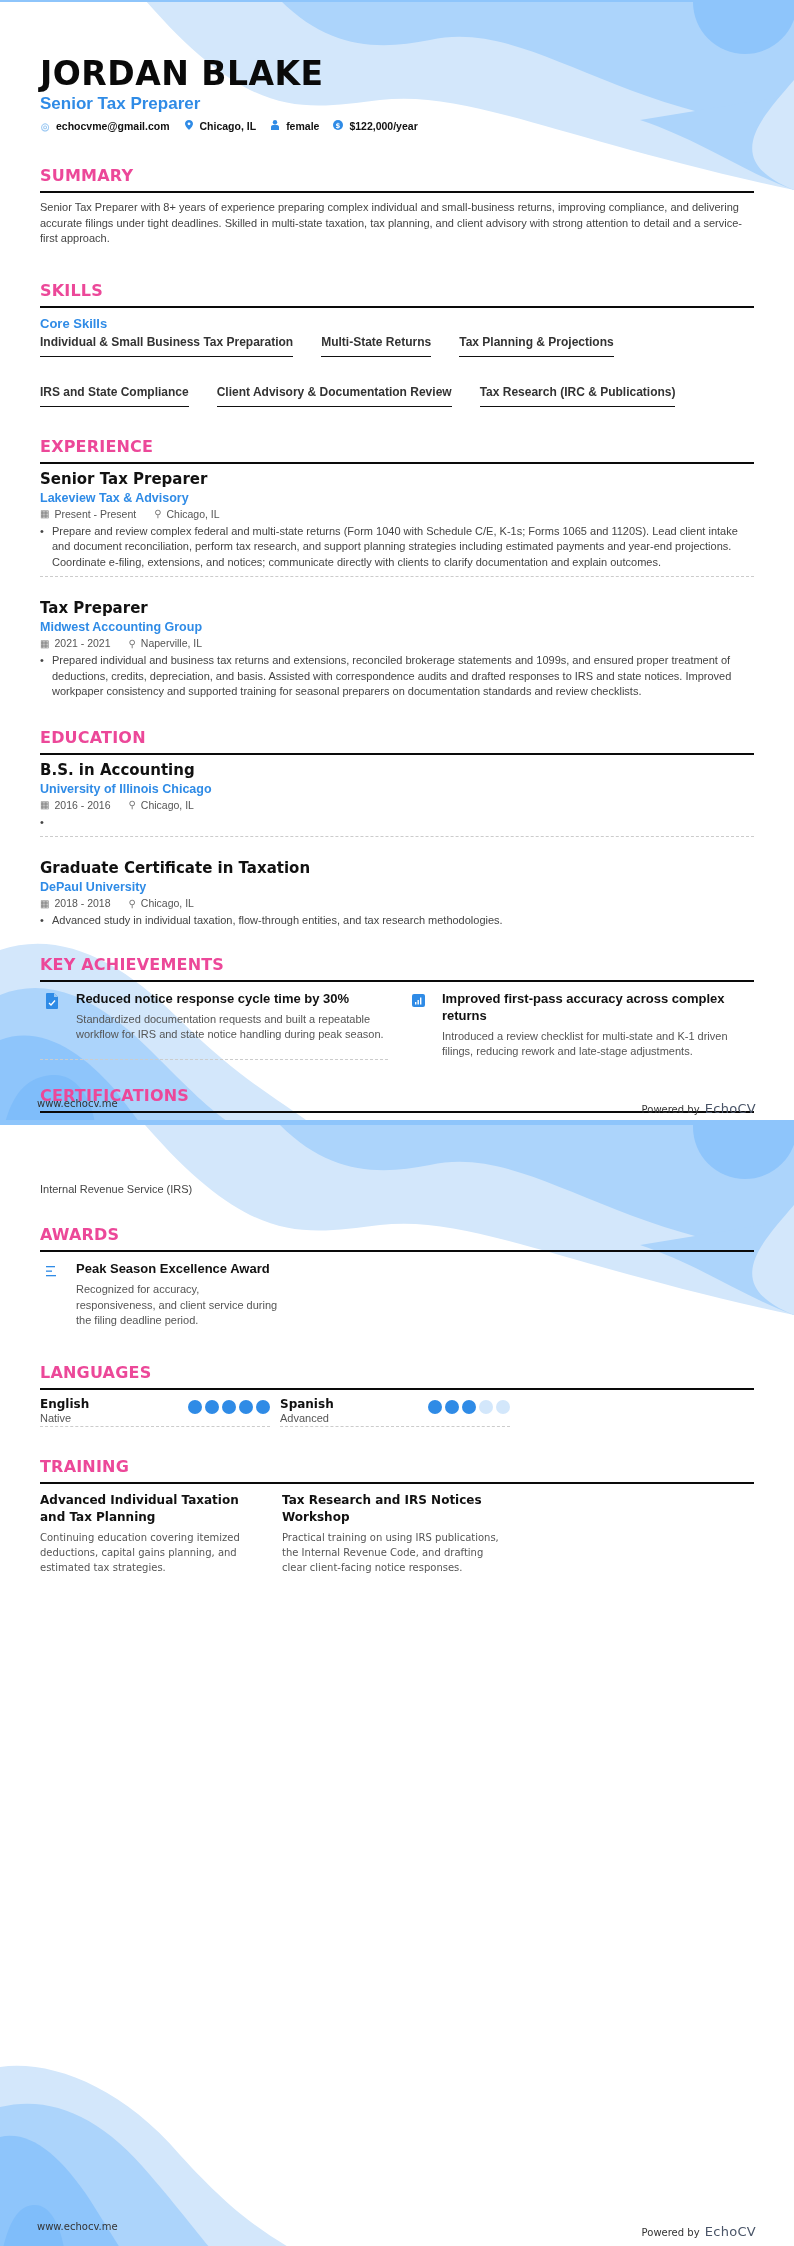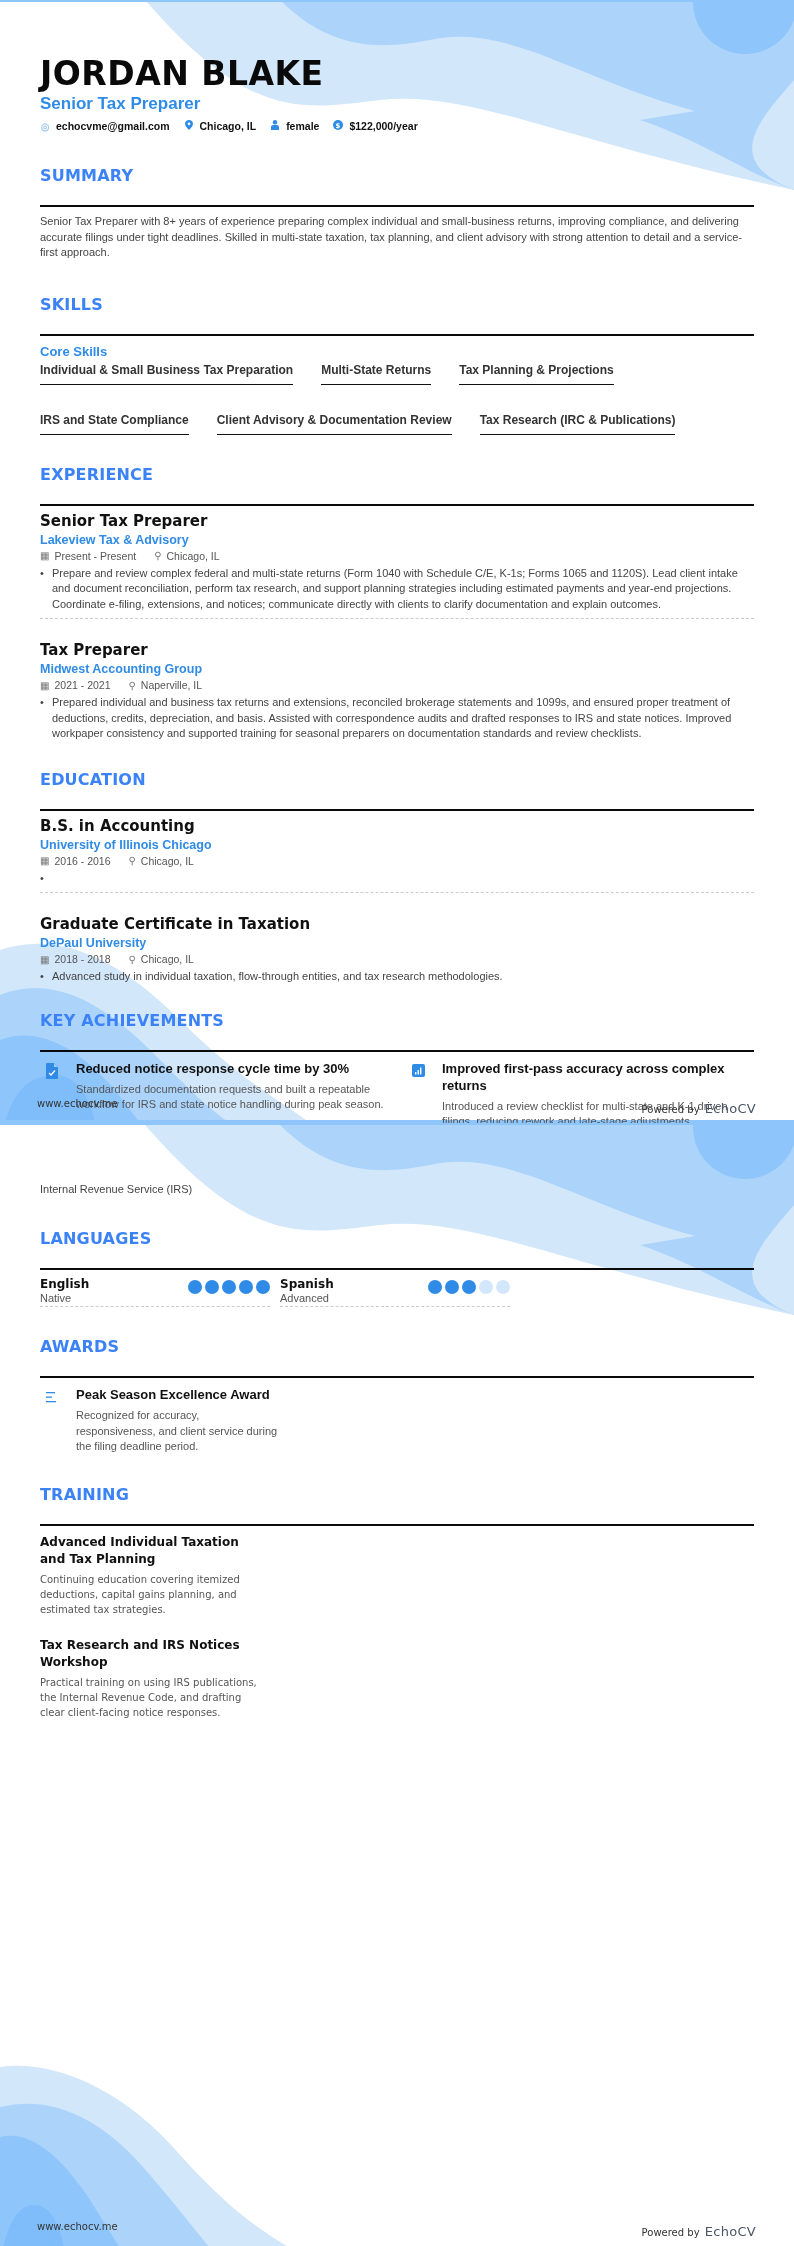--- a/index.html
+++ b/index.html
@@ -15,21 +15,21 @@
   .footer .brand { font-size: 13px; color: #4a5568; letter-spacing: 0.3px; }
 
   .name { font-family: "DejaVu Sans", sans-serif; font-weight: 700; font-size: 33px; letter-spacing: 0.5px; color: #0a0a0a; margin-top: 40px; line-height: 36px; }
   .title { font-family: "Liberation Sans", sans-serif; font-weight: 700; font-size: 17px; color: #2f8be6; margin-top: 2px; }
   .contacts { display: flex; gap: 14px; margin-top: 6px; font-size: 10.5px; font-weight: 700; color: #111; align-items: center; }
   .contact { display: flex; align-items: center; gap: 6px; }
   .ci { color: #2f8be6; font-size: 10px; width: 10px; text-align: center; }
   .ci.muted { color: #9cc9f3; }
 
   .section { margin-top: 26px; }
-  .sec-title { font-family: "DejaVu Sans", sans-serif; font-weight: 700; font-size: 16px; color: #3b82f6; padding-bottom: 20px; border-bottom: 2.5px solid #0a0a0a; letter-spacing: 0.2px; }
+  .sec-title { font-family: "DejaVu Sans", sans-serif; font-weight: 700; font-size: 16px; color: #ec4899; padding-bottom: 6px; border-bottom: 2.5px solid #0a0a0a; letter-spacing: 0.2px; }
   .text { font-size: 11px; line-height: 15.5px; color: #444; }
   .summary { margin-top: 7px; }
 
   .skill-cat { color: #2f8be6; font-weight: 700; font-size: 13px; margin-top: 8px; }
   .skills { display: flex; flex-wrap: wrap; column-gap: 16px; row-gap: 8px; margin-top: 4px; width: 720px; gap: 28px; }
   .skill { font-size: 12px; font-weight: 700; color: #333; padding-bottom: 7px; border-bottom: 1.5px solid #111; }
 
   .entry { padding-bottom: 6px; }
   .entry + .entry { border-top: 1px dashed #ccc; padding-top: 6px; }
   .e-title { font-family: "DejaVu Sans", sans-serif; font-weight: 700; font-size: 15px; color: #111; margin-top: 6px; }
@@ -57,21 +57,21 @@
   .award-desc { font-size: 11px; line-height: 15.5px; color: #555; margin-top: 5px; }
 
   .langs { display: flex; gap: 10px; margin-top: 7px; }
   .lang { width: 230px; display: flex; justify-content: space-between; border-bottom: 1px dashed #ccc; padding-bottom: 2px; }
   .lang-name { font-weight: 700; font-size: 12.5px; color: #111; font-family: "DejaVu Sans", sans-serif; font-size: 12px; }
   .lang-level { font-size: 11px; color: #555; margin-top: 1px; }
   .dots { display: flex; gap: 3px; padding-top: 3px; }
   .d { width: 14px; height: 14px; border-radius: 50%; background: #2f8be6; }
   .d.off { background: #d3e7fb; }
 
-  .train-grid { display: flex; gap: 20px; margin-top: 8px; flex-direction: column; }
+  .train-grid { display: flex; gap: 20px; margin-top: 8px; }
   .train { width: 222px; }
   .train-title { font-family: "DejaVu Sans", sans-serif; font-weight: 700; font-size: 12px; line-height: 17px; color: #111; }
   .train-desc { font-family: "DejaVu Sans", sans-serif; font-size: 10px; line-height: 15px; color: #555; margin-top: 4px; }
 </style>
 </head>
 <body>
 
 <div class="page">
   <div class="page-top-bar"></div>
   <svg class="bg" width="794" height="1123" viewBox="0 0 794 1123">
@@ -279,69 +279,69 @@
     <path d="M0,942 C50,935 120,960 180,1030 C230,1085 260,1105 290,1123 L0,1123 Z" fill="#d3e7fb"></path>
     <path d="M0,982 C50,970 100,990 150,1050 C180,1085 195,1105 210,1123 L0,1123 Z" fill="#acd4fb"></path>
     <path d="M0,1012 C30,1005 60,1030 90,1075 L120,1123 L0,1123 Z" fill="#8ec5fb"></path>
     <path d="M3,1123 C12,1085 25,1080 35,1080 C50,1080 60,1100 64,1123 Z" fill="#7fbdfa"></path>
     <rect x="0" y="1121" width="794" height="2" fill="#8ec5fb"></rect>
   </svg>
 
   <div class="content">
     <div class="cert-issuer">Internal Revenue Service (IRS)</div>
 
-    <div class="section" style="margin-top:34px">
-      <div class="sec-title">LANGUAGES</div>
-      <div class="langs">
-        <div class="lang">
-          <div>
-            <div class="lang-name">English</div>
-            <div class="lang-level">Native</div>
-          </div>
-          <div class="dots">
-            <span class="d"></span>
-            <span class="d"></span>
-            <span class="d"></span>
-            <span class="d"></span>
-            <span class="d"></span>
-          </div>
-        </div>
-        <div class="lang">
-          <div>
-            <div class="lang-name">Spanish</div>
-            <div class="lang-level">Advanced</div>
-          </div>
-          <div class="dots">
-            <span class="d"></span>
-            <span class="d"></span>
-            <span class="d"></span>
-            <span class="d off"></span>
-            <span class="d off"></span>
-          </div>
-        </div>
-      </div>
-    </div>
-
     <div class="section" style="margin-top:30px">
       <div class="sec-title">AWARDS</div>
       <div class="award">
         <div class="ach-icon">
           <svg width="12" height="11" viewBox="0 0 12 11">
               <rect x="0" y="0" width="9" height="1.3" fill="#2f8be6"></rect>
               <rect x="0" y="4.5" width="6" height="1.3" fill="#2f8be6"></rect>
               <rect x="0" y="9" width="10" height="1.3" fill="#2f8be6"></rect>
             </svg>
         </div>
         <div class="ach-body">
           <div class="award-title">Peak Season Excellence Award</div>
           <div class="award-desc">Recognized for accuracy, responsiveness, and client service during the filing deadline period.</div>
         </div>
       </div>
     </div>
 
+    <div class="section" style="margin-top:34px">
+      <div class="sec-title">LANGUAGES</div>
+      <div class="langs">
+        <div class="lang">
+          <div>
+            <div class="lang-name">English</div>
+            <div class="lang-level">Native</div>
+          </div>
+          <div class="dots">
+            <span class="d"></span>
+            <span class="d"></span>
+            <span class="d"></span>
+            <span class="d"></span>
+            <span class="d"></span>
+          </div>
+        </div>
+        <div class="lang">
+          <div>
+            <div class="lang-name">Spanish</div>
+            <div class="lang-level">Advanced</div>
+          </div>
+          <div class="dots">
+            <span class="d"></span>
+            <span class="d"></span>
+            <span class="d"></span>
+            <span class="d off"></span>
+            <span class="d off"></span>
+          </div>
+        </div>
+      </div>
+    </div>
+
     <div class="section" style="margin-top:30px">
       <div class="sec-title">TRAINING</div>
       <div class="train-grid">
         <div class="train">
           <div class="train-title">Advanced Individual Taxation and Tax Planning</div>
           <div class="train-desc">Continuing education covering itemized deductions, capital gains planning, and estimated tax strategies.</div>
         </div>
         <div class="train">
           <div class="train-title">Tax Research and IRS Notices Workshop</div>
           <div class="train-desc">Practical training on using IRS publications, the Internal Revenue Code, and drafting clear client-facing notice responses.</div>

